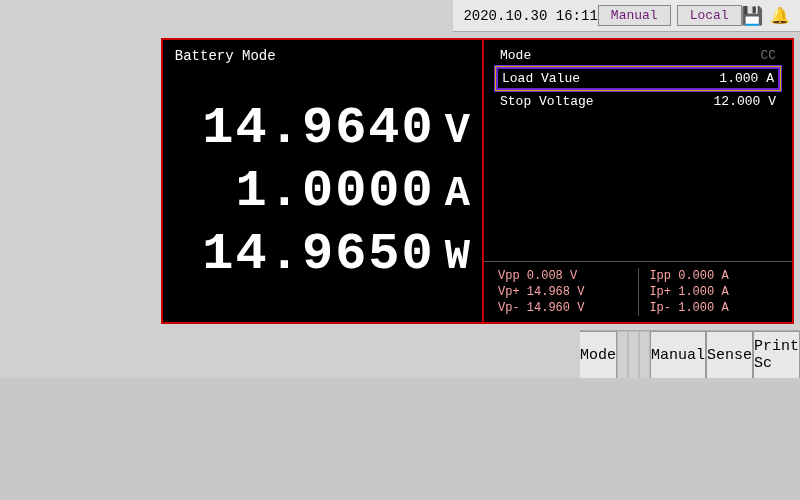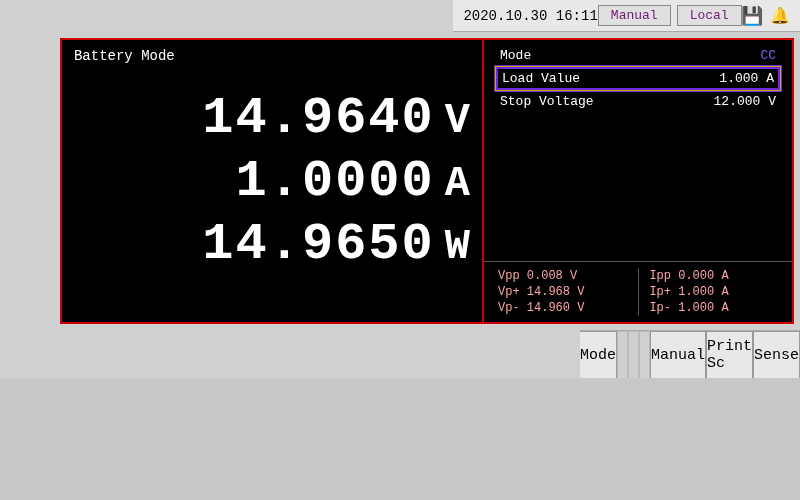--- a/index.html
+++ b/index.html
@@ -77,21 +77,21 @@
       background: #d0d0d0;
     }
 
     
     .left-panel {
       flex: 1;
       background: #000;
       border: 2px solid #cc0000;
       padding: 8px 12px;
       display: flex;
-      flex-direction: row;
+      flex-direction: column;
     }
 
     .battery-mode-label {
       color: #fff;
       font-size: 14px;
       font-family: 'Courier New', monospace;
       margin-bottom: 4px;
     }
 
     .big-readings {
@@ -280,21 +280,21 @@
         </div>
       </div>
     </div>
 
     <div class="right-panel">
       <div class="right-top">
         <table class="info-table">
           <tbody>
               <tr class="header-row">
             <td>Mode</td>
-            <td style="color:#8b5cf6;">CC</td>
+            <td style="color:#737373;">CC</td>
           </tr>
           <tr class="highlighted-row" style="outline: 1px solid #ccaa00;">
             <td>Load Value</td>
             <td>
               <span>1.000</span>
               <span>A</span>
             </td>
           </tr>
           <tr>
             <td>Stop Voltage</td>
@@ -351,17 +351,17 @@
     </div>
 
   </div>
 
   <div class="bottom-nav">
     <div class="nav-btn">Mode</div>
     <div class="nav-btn-empty"></div>
     <div class="nav-btn-empty"></div>
     <div class="nav-btn-empty"></div>
     <div class="nav-btn">Manual</div>
+    <div class="nav-btn">Sense</div>
     <div class="nav-btn">Print Sc</div>
-    <div class="nav-btn">Sense</div>
   </div>
 
 </div>
 
 </body></html>

